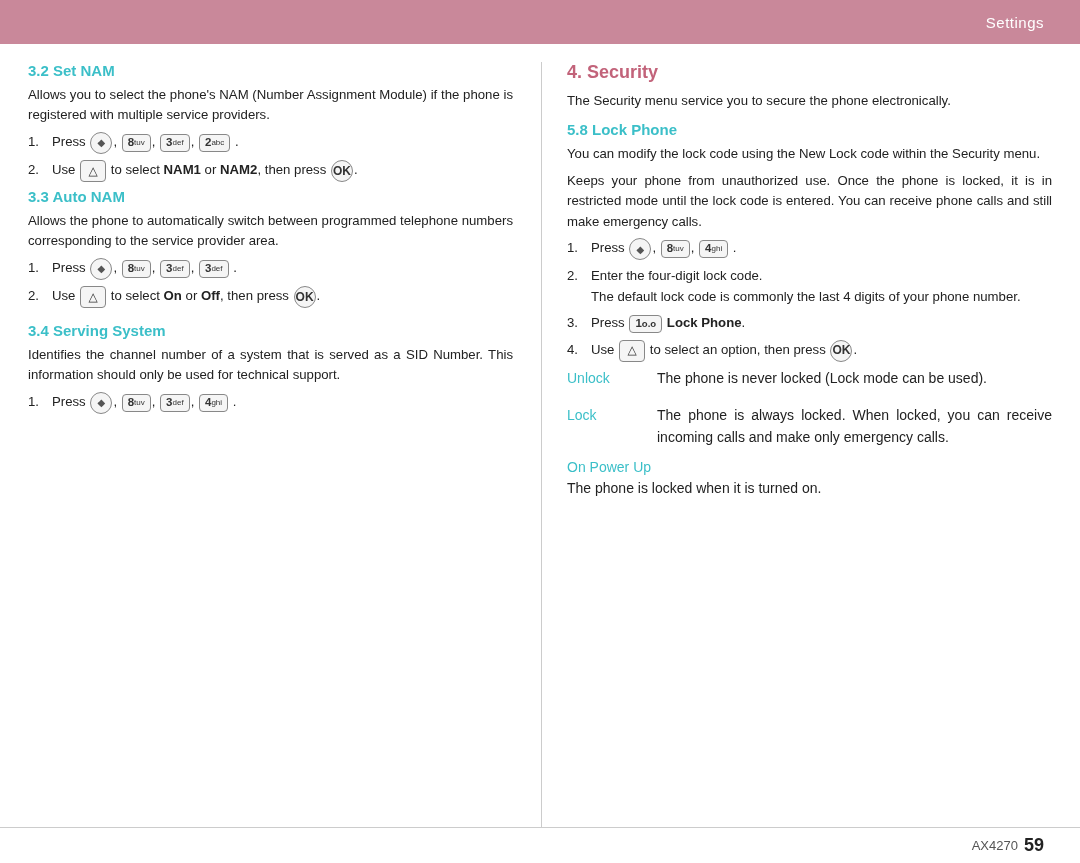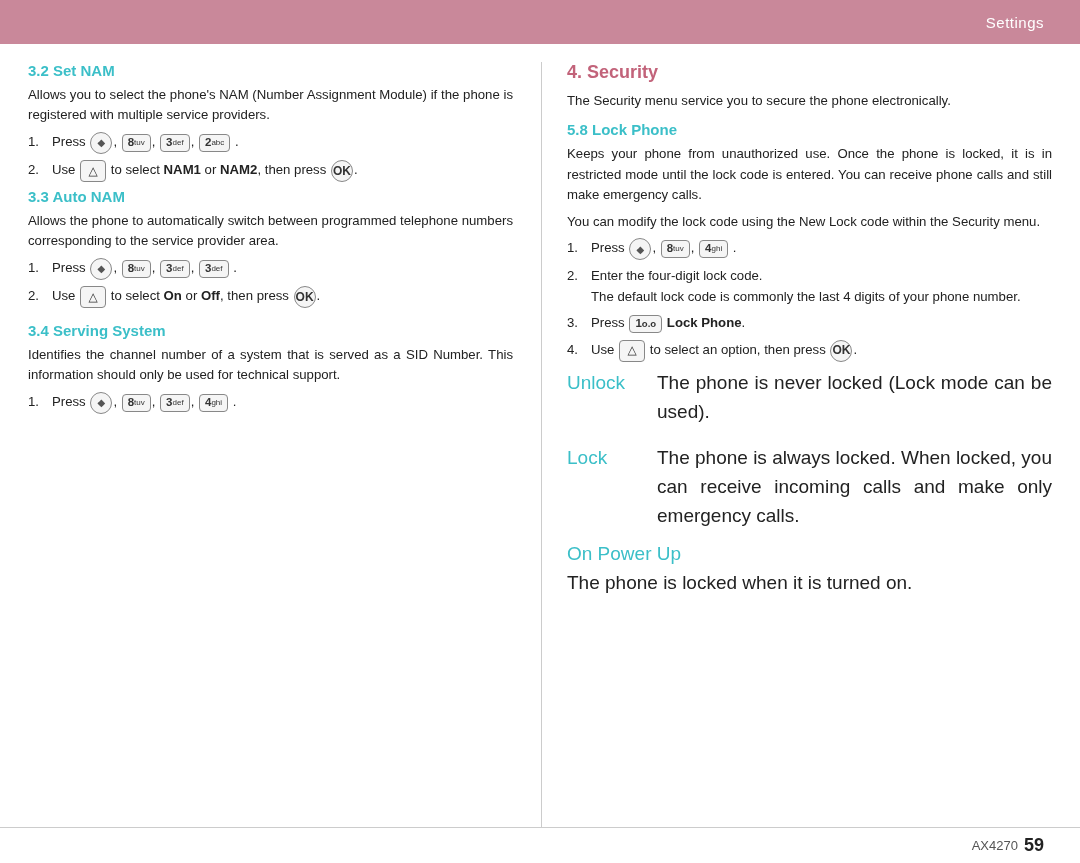--- a/index.html
+++ b/index.html
@@ -187,21 +187,21 @@
       color: #3bbfc8;
       font-weight: normal;
       min-width: 90px;
       display: inline-block;
     }
 
     .option-row {
       display: flex;
       align-items: flex-start;
       margin-bottom: 8px;
-      font-size: 19px;
+      font-size: 14px;
       line-height: 1.55;
     }
 
     .option-desc {
       flex: 1;
       text-align: justify;
     }
 
     
     .footer {
@@ -332,22 +332,22 @@
 
   <div class="col-right">
 
     <div>
       <div class="security-heading">4. Security</div>
       <p>The Security menu service you to secure the phone electronically.</p>
     </div>
 
     <div style="margin-top:10px;">
       <div class="section-heading">5.8 Lock Phone</div>
+      <p style="margin-top:4px;">You can modify the lock code using the New Lock code within the Security menu.</p>
       <p>Keeps your phone from unauthorized use. Once the phone is locked, it is in restricted mode until the lock code is entered. You can receive phone calls and still make emergency calls.</p>
-      <p style="margin-top:4px;">You can modify the lock code using the New Lock code within the Security menu.</p>
 
       <div class="steps" style="margin-top:6px;">
 
         <div class="step">
           <span class="step-num">1.</span>
           <span class="step-content">
             Press
             <span class="key-soft">◆</span>,
             <span class="key-btn">8<sup>tuv</sup></span>,
             <span class="key-btn">4<sup>ghi</sup></span>

